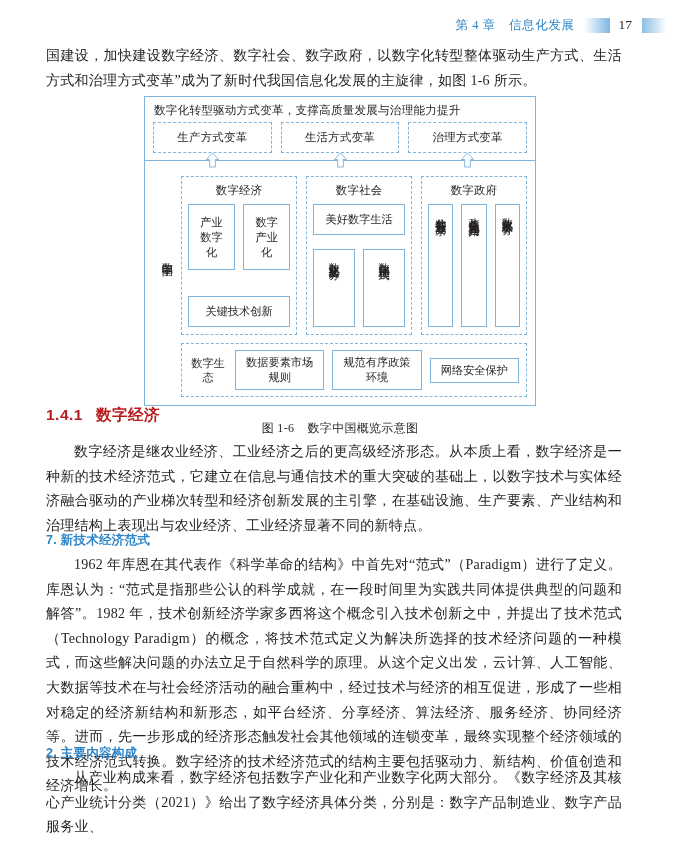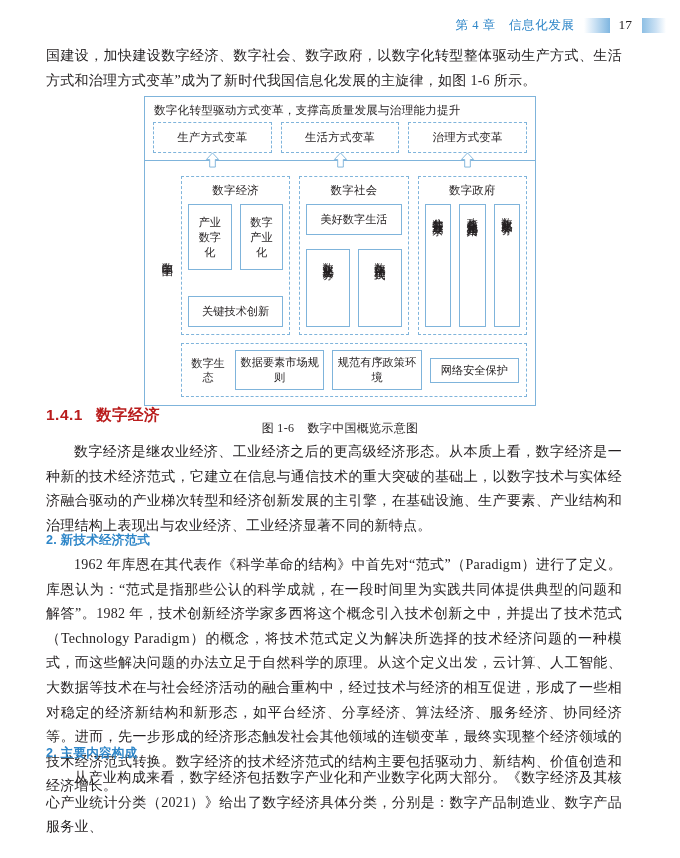--- a/index.html
+++ b/index.html
@@ -161,21 +161,21 @@
     text-align: center;
     font-size: 11.4px;
     padding: 2px 0 6px 0;
     letter-spacing: .3px;
   }
   .solid-box {
     border: 1px solid #7fb4db;
     font-size: 11.2px;
     text-align: center;
     line-height: 15px;
-    padding: 4px 2px;
+    padding: 4px 8px;
   }
   .row2 { display: flex; gap: 8px; }
   .row2 > .solid-box { flex: 1; }
   .h90 { height: 66px; display: flex; align-items: center; justify-content: center; }
   .spacer { flex: 1; min-height: 6px; }
   .mt6 { margin-top: 8px; }
 
   .vcol {
     writing-mode: vertical-rl;
     text-orientation: upright;
@@ -342,21 +342,21 @@
   <div class="h3">
     <span class="num">1.4.1</span><span>数字经济</span>
   </div>
 </div>
 
 <div class="blk" style="top:440px;">
   <p class="para indent">数字经济是继农业经济、工业经济之后的更高级经济形态。从本质上看，数字经济是一种新的技术经济范式，它建立在信息与通信技术的重大突破的基础上，以数字技术与实体经济融合驱动的产业梯次转型和经济创新发展的主引擎，在基础设施、生产要素、产业结构和治理结构上表现出与农业经济、工业经济显著不同的新特点。</p>
 </div>
 
 <div class="blk" style="top:532px;">
-  <div class="h4">2. 新技术经济范式</div>
+  <div class="h4">7. 新技术经济范式</div>
 </div>
 
 <div class="blk" style="top:553px;">
   <p class="para indent">1962 年库恩在其代表作《科学革命的结构》中首先对“范式”（Paradigm）进行了定义。库恩认为：“范式是指那些公认的科学成就，在一段时间里为实践共同体提供典型的问题和解答”。1982 年，技术创新经济学家多西将这个概念引入技术创新之中，并提出了技术范式（Technology Paradigm）的概念，将技术范式定义为解决所选择的技术经济问题的一种模式，而这些解决问题的办法立足于自然科学的原理。从这个定义出发，云计算、人工智能、大数据等技术在与社会经济活动的融合重构中，经过技术与经济的相互促进，形成了一些相对稳定的经济新结构和新形态，如平台经济、分享经济、算法经济、服务经济、协同经济等。进而，先一步形成的经济形态触发社会其他领域的连锁变革，最终实现整个经济领域的技术经济范式转换。数字经济的技术经济范式的结构主要包括驱动力、新结构、价值创造和经济增长。</p>
 </div>
 
 <div class="blk" style="top:745px;">
   <div class="h4">2. 主要内容构成</div>
 </div>
 

